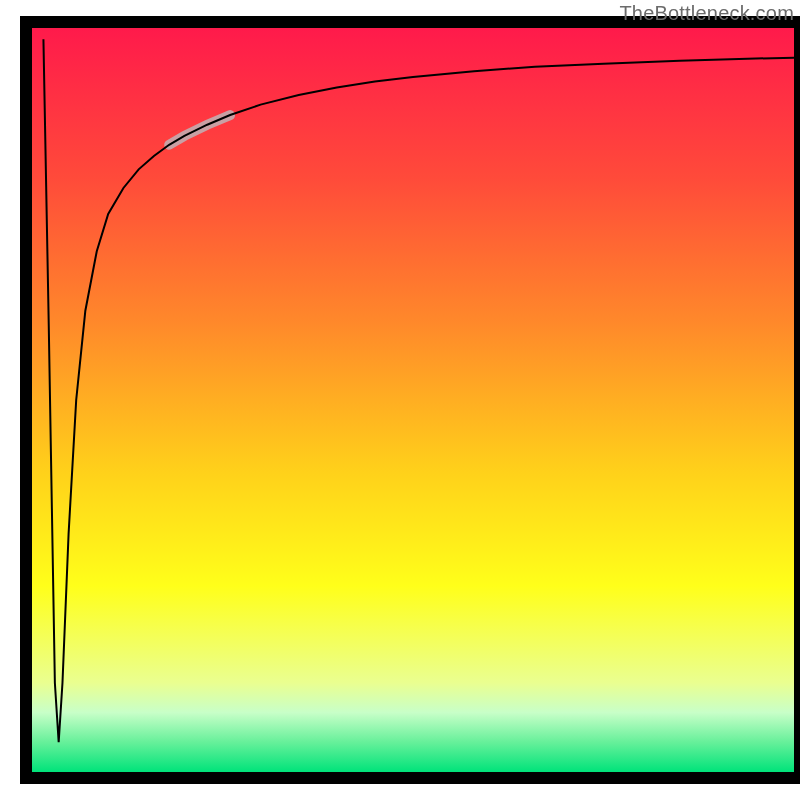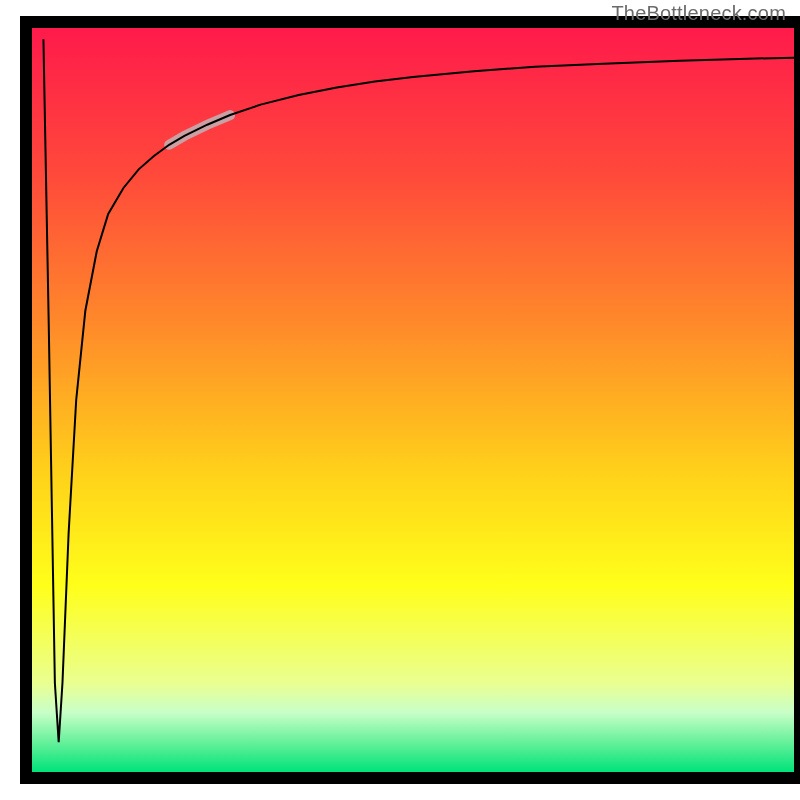--- a/index.html
+++ b/index.html
@@ -7,21 +7,21 @@
     padding: 0;
     width: 800px;
     height: 800px;
     background: #ffffff;
     font-family: Arial, Helvetica, sans-serif;
     position: relative;
   }
   .watermark {
     position: absolute;
     top: 2px;
-    right: 14px;
+    right: 6px;
     color: #6b6b6b;
     font-size: 20px;
     font-weight: 400;
     letter-spacing: 0.2px;
     z-index: 10;
   }
   .chart-outer {
     position: absolute;
     left: 0;
     top: 0;

